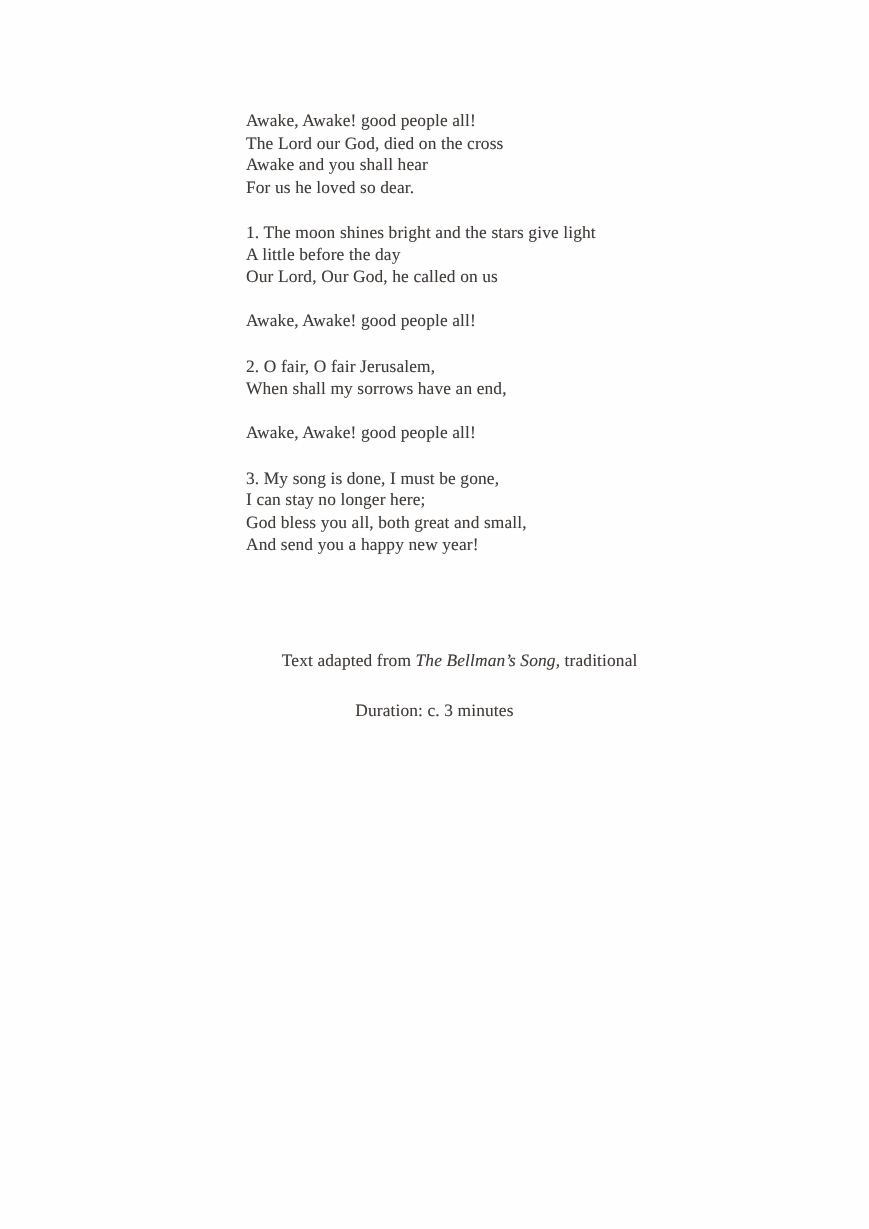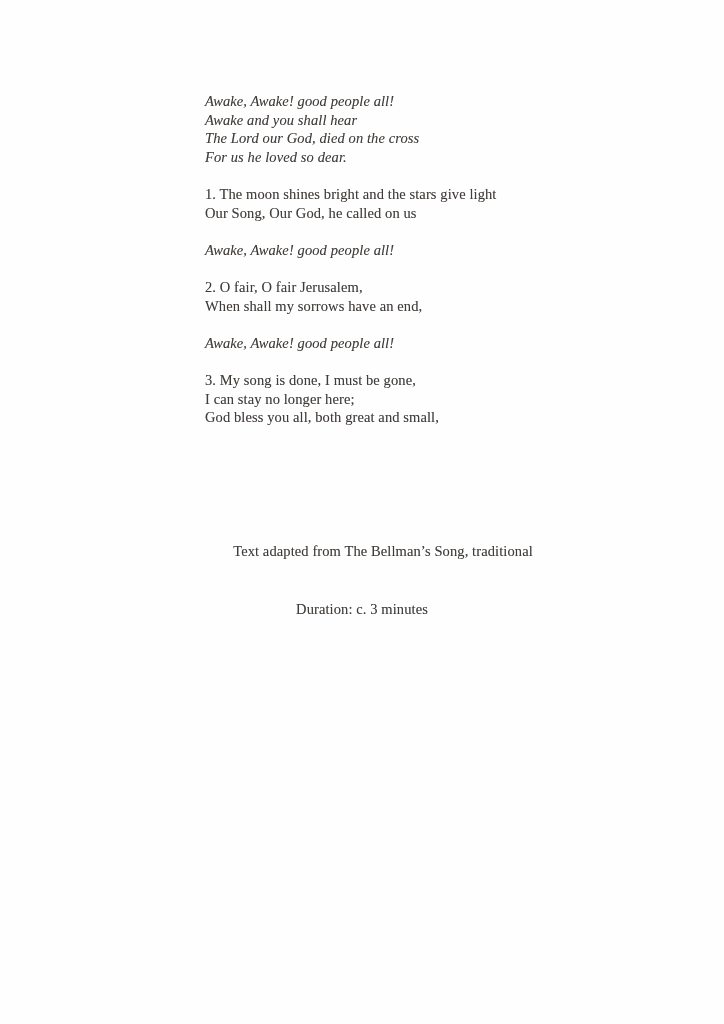--- a/index.html
+++ b/index.html
@@ -29,80 +29,82 @@
     letter-spacing: 0.1px;
     text-shadow: 0 0 0.6px rgba(64,60,57,0.35);
   }
   .stanza {
     margin: 0 0 18.6px 0;
   }
   .stanza:last-child {
     margin-bottom: 0;
   }
   .stanza.italic .lyric-line {
-    font-style: italic;
   }
   .centered-line {
     position: absolute;
     left: 0;
     width: 724px;
     text-align: center;
     font-size: 14.5px;
     line-height: 19px;
     letter-spacing: 0.1px;
     text-shadow: 0 0 0.6px rgba(64,60,57,0.35);
   }
   .credit-line {
     top: 542px;
     padding-left: 42px;
     box-sizing: border-box;
   }
   .duration-line {
-    top: 600px;
+    top: 584px;
   }
   .italic-inline {
+    font-style: italic;
     margin-top: 44px;
   }
 </style>
 </head>
 <body>
 
 <div class="page">
 
   <div class="lyrics">
 
     <div class="stanza italic">
       <div class="lyric-line">Awake, Awake! good people all!</div>
+      <div class="lyric-line">The Lord our God, died on the cross</div>
       <div class="lyric-line">Awake and you shall hear</div>
-      <div class="lyric-line">The Lord our God, died on the cross</div>
       <div class="lyric-line">For us he loved so dear.</div>
     </div>
 
     <div class="stanza">
       <div class="lyric-line">1. The moon shines bright and the stars give light</div>
-      <div class="lyric-line">Our Song, Our God, he called on us</div>
+      <div class="lyric-line">A little before the day</div>
+      <div class="lyric-line">Our Lord, Our God, he called on us</div>
     </div>
 
     <div class="stanza italic">
       <div class="lyric-line">Awake, Awake! good people all!</div>
     </div>
 
     <div class="stanza">
       <div class="lyric-line">2. O fair, O fair Jerusalem,</div>
       <div class="lyric-line">When shall my sorrows have an end,</div>
     </div>
 
     <div class="stanza italic">
       <div class="lyric-line">Awake, Awake! good people all!</div>
     </div>
 
     <div class="stanza">
       <div class="lyric-line">3. My song is done, I must be gone,</div>
       <div class="lyric-line">I can stay no longer here;</div>
       <div class="lyric-line">God bless you all, both great and small,</div>
+      <div class="lyric-line">And send you a happy new year!</div>
     </div>
 
   </div>
 
   <div class="centered-line credit-line"><span>Text adapted from </span><span class="italic-inline">The Bellman’s Song</span><span>, traditional</span></div>
 
   <div class="centered-line duration-line">Duration: c. 3 minutes</div>
 
 </div>
 

